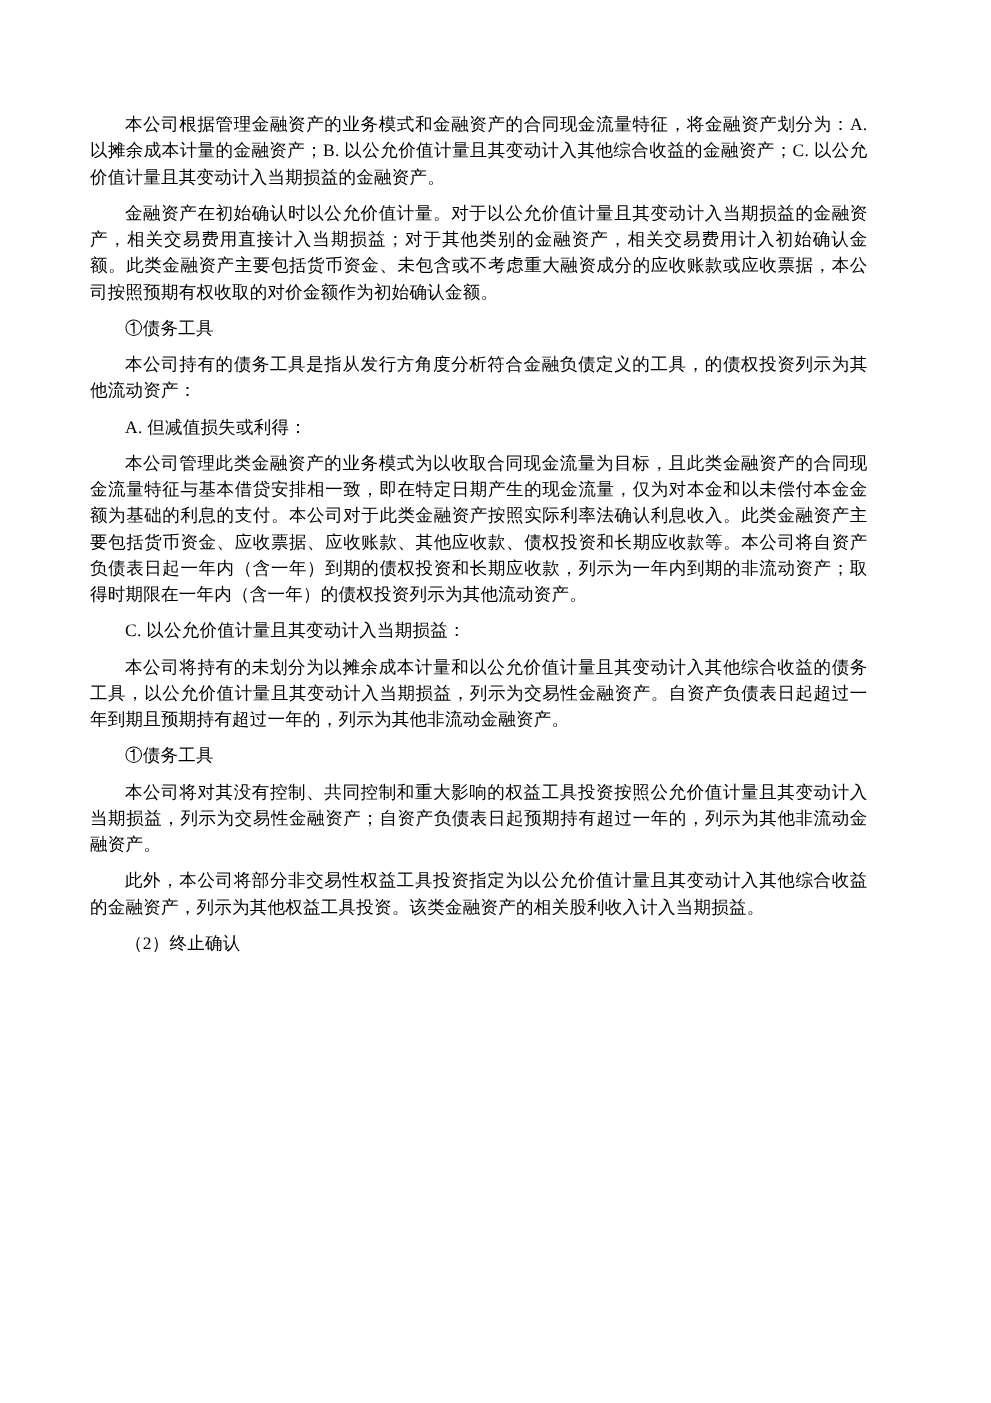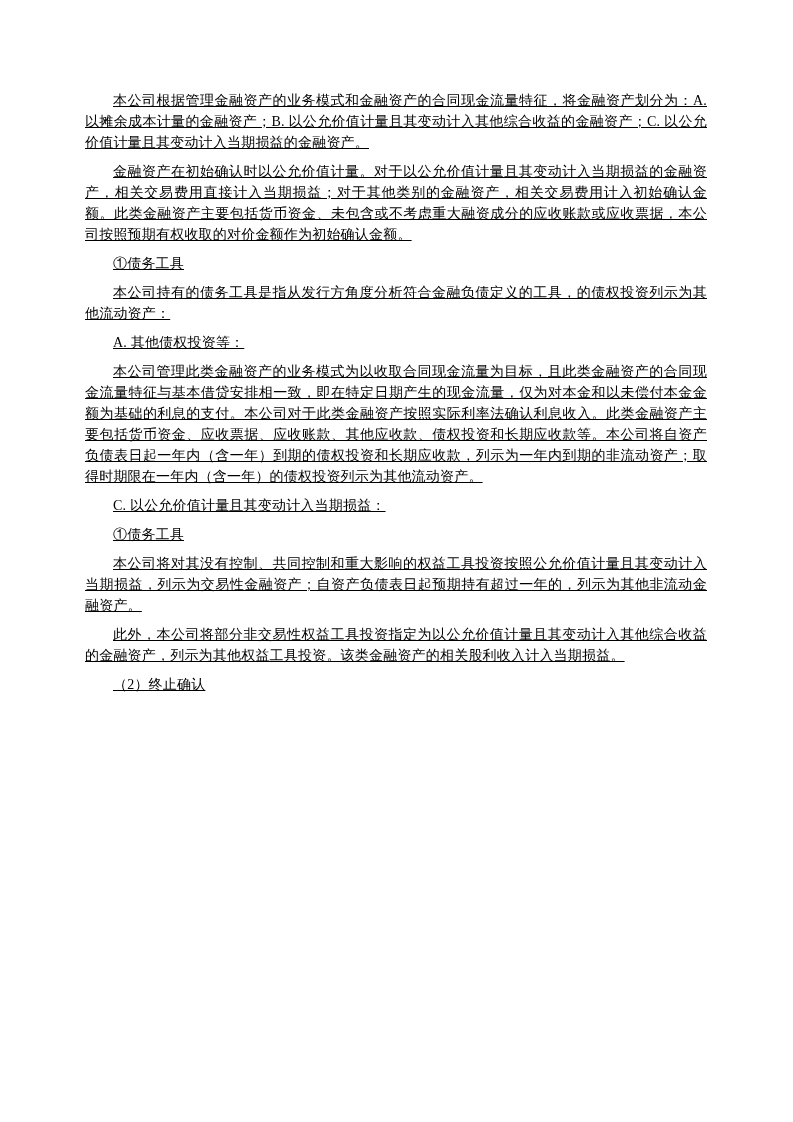--- a/index.html
+++ b/index.html
@@ -12,45 +12,45 @@
     width: 793px;
     height: 1122px;
     margin: 0 auto;
     background: #ffffff;
     overflow: hidden;
     font-family: "Liberation Serif", "DejaVu Serif", serif;
     color: #000000;
   }
   .content {
     position: absolute;
-    left: 85px;
+    left: 72px;
     top: 90px;
     width: 622px;
-    text-decoration: underline;
   }
   p.para {
     margin: 0 0 8px 0;
     font-size: 14px;
     line-height: 21px;
     text-align: justify;
     text-indent: 2em;
     word-break: break-all;
     letter-spacing: 0.2px;
   }
 </style>
 </head>
 <body>
 
 <div class="page">
   <div class="content">
     <p class="para">本公司根据管理金融资产的业务模式和金融资产的合同现金流量特征，将金融资产划分为：A. 以摊余成本计量的金融资产；B. 以公允价值计量且其变动计入其他综合收益的金融资产；C. 以公允价值计量且其变动计入当期损益的金融资产。</p>
     <p class="para">金融资产在初始确认时以公允价值计量。对于以公允价值计量且其变动计入当期损益的金融资产，相关交易费用直接计入当期损益；对于其他类别的金融资产，相关交易费用计入初始确认金额。此类金融资产主要包括货币资金、未包含或不考虑重大融资成分的应收账款或应收票据，本公司按照预期有权收取的对价金额作为初始确认金额。</p>
     <p class="para">①债务工具</p>
     <p class="para">本公司持有的债务工具是指从发行方角度分析符合金融负债定义的工具，的债权投资列示为其他流动资产：</p>
-    <p class="para">A. 其他债权投资等：</p>
+    <p class="para">A. 但减值损失或利得：</p>
     <p class="para">本公司管理此类金融资产的业务模式为以收取合同现金流量为目标，且此类金融资产的合同现金流量特征与基本借贷安排相一致，即在特定日期产生的现金流量，仅为对本金和以未偿付本金金额为基础的利息的支付。本公司对于此类金融资产按照实际利率法确认利息收入。此类金融资产主要包括货币资金、应收票据、应收账款、其他应收款、债权投资和长期应收款等。本公司将自资产负债表日起一年内（含一年）到期的债权投资和长期应收款，列示为一年内到期的非流动资产；取得时期限在一年内（含一年）的债权投资列示为其他流动资产。</p>
     <p class="para">C. 以公允价值计量且其变动计入当期损益：</p>
+    <p class="para">本公司将持有的未划分为以摊余成本计量和以公允价值计量且其变动计入其他综合收益的债务工具，以公允价值计量且其变动计入当期损益，列示为交易性金融资产。自资产负债表日起超过一年到期且预期持有超过一年的，列示为其他非流动金融资产。</p>
     <p class="para">①债务工具</p>
     <p class="para">本公司将对其没有控制、共同控制和重大影响的权益工具投资按照公允价值计量且其变动计入当期损益，列示为交易性金融资产；自资产负债表日起预期持有超过一年的，列示为其他非流动金融资产。</p>
     <p class="para">此外，本公司将部分非交易性权益工具投资指定为以公允价值计量且其变动计入其他综合收益的金融资产，列示为其他权益工具投资。该类金融资产的相关股利收入计入当期损益。</p>
     <p class="para">（2）终止确认</p>
   </div>
 </div>
 
 </body></html>

